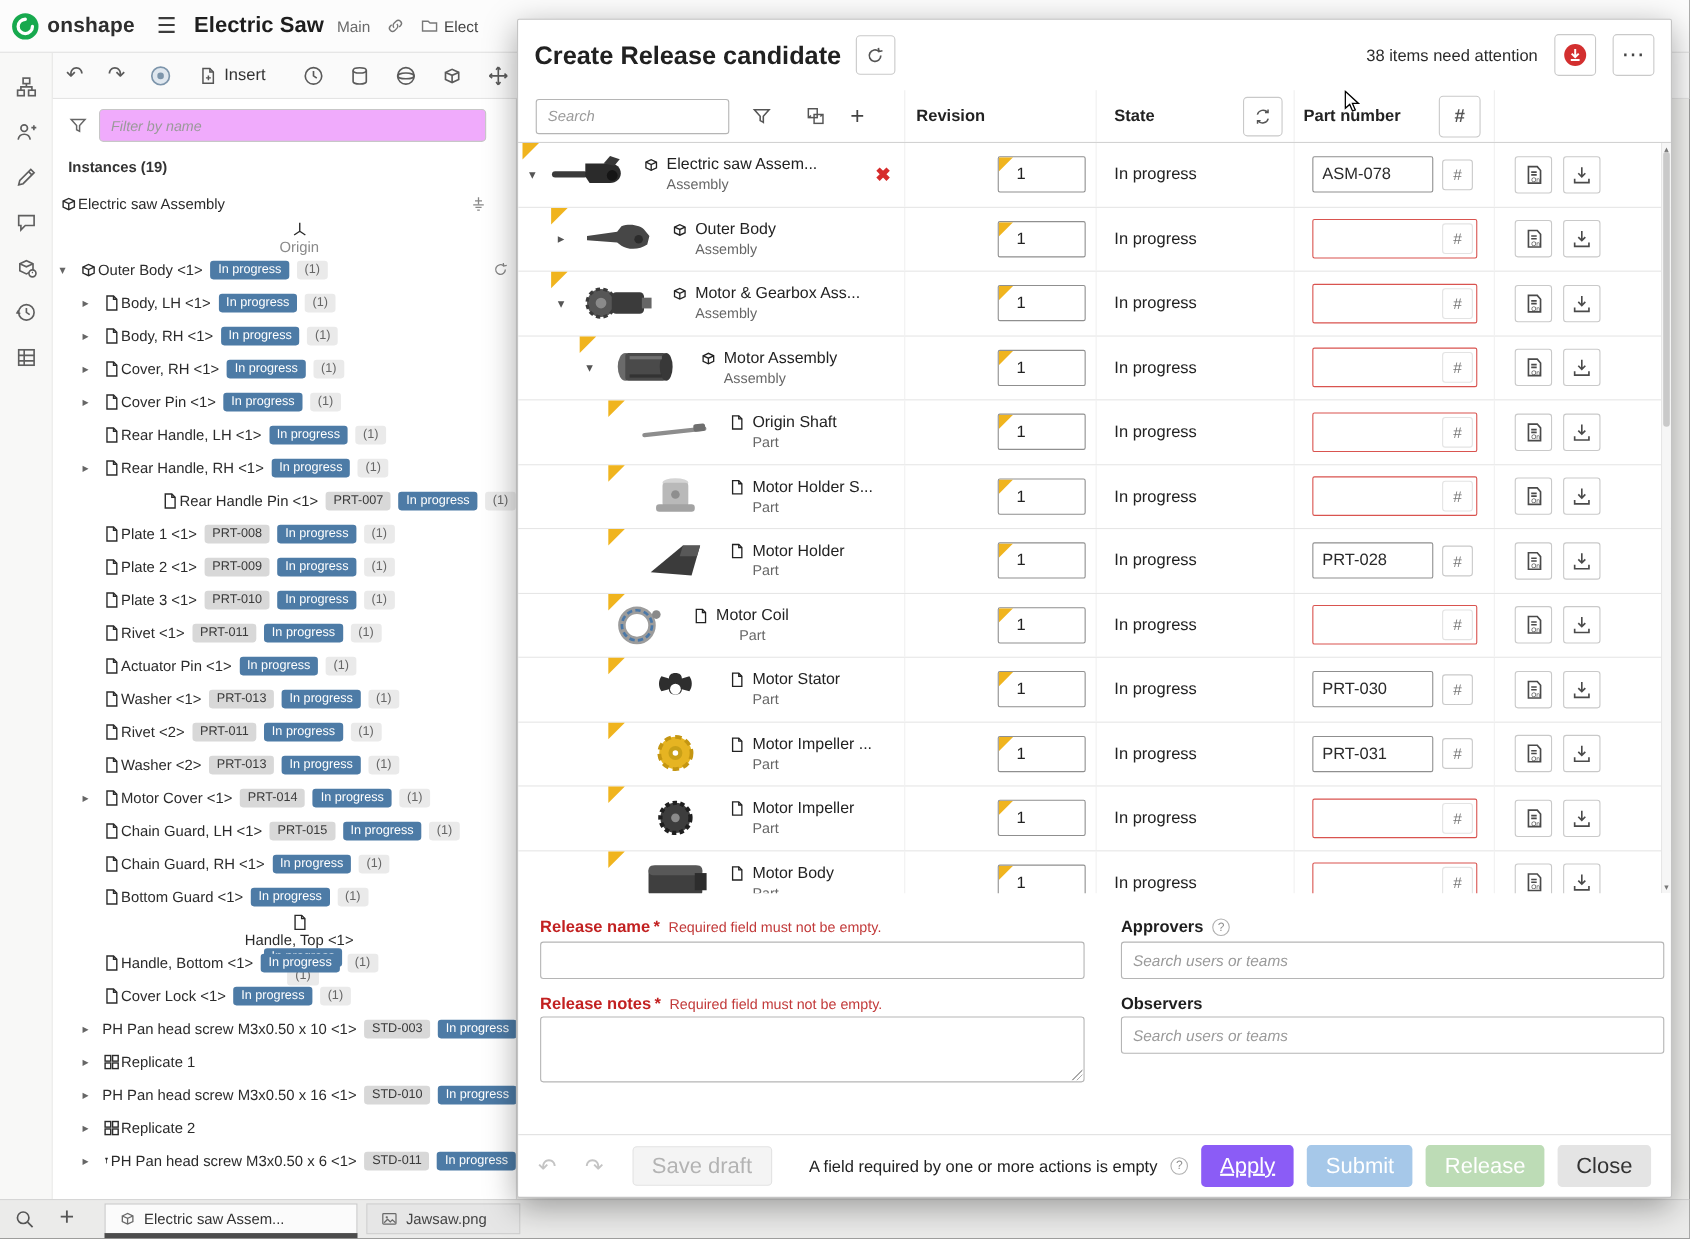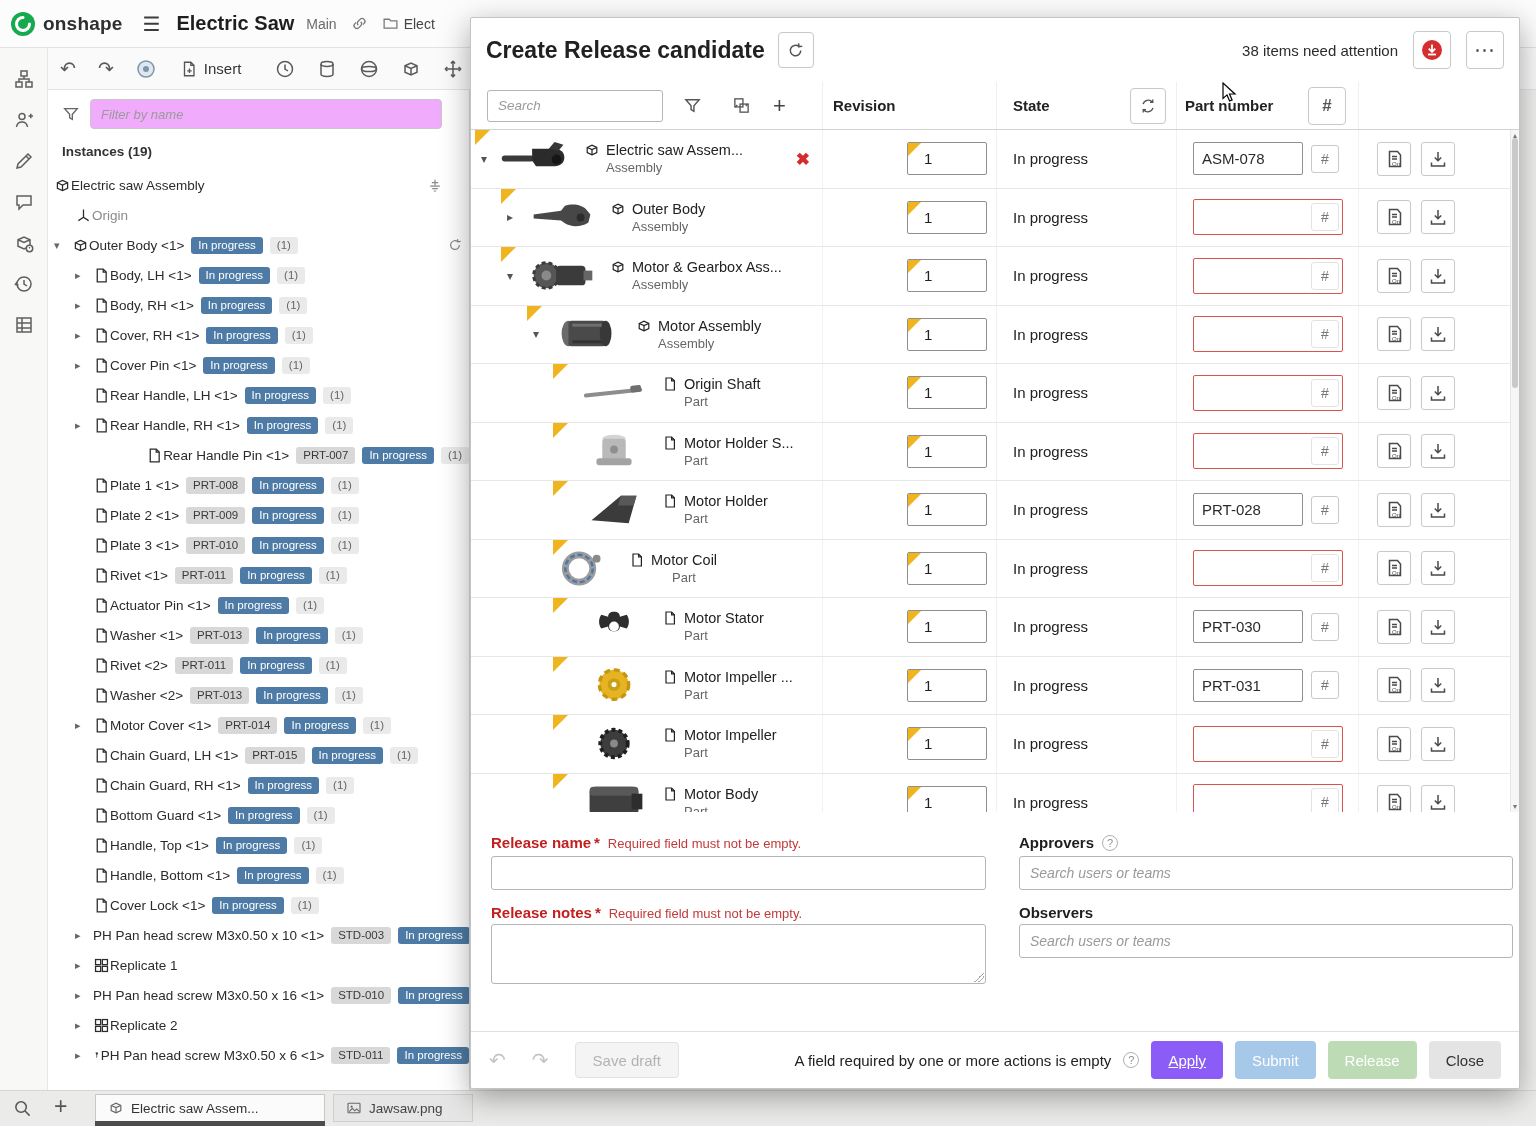--- a/index.html
+++ b/index.html
@@ -135,21 +135,21 @@
   .f-textarea { border:1px solid #b5b5b5; border-radius:3px; font-size:14px; font-family:inherit;
              padding:6px 10px; color:#333; resize:none; }
   .grip { position:absolute; right:2px; bottom:2px; width:10px; height:10px;
           background:linear-gradient(135deg, transparent 50%, #aaa 50%, #aaa 58%, transparent 58%, transparent 70%, #aaa 70%, #aaa 78%, transparent 78%); }
   .q-circle { display:inline-flex; width:16px; height:16px; border:1px solid #b0b0b0; border-radius:50%;
               color:#909090; font-size:11px; align-items:center; justify-content:center; flex:none; }
   
   .rc-footer { height:57px; flex:none; border-top:1px solid #e0e0e0; display:flex; align-items:center;
                padding:0 18px; gap:12px; }
   .foot-undo { font-size:20px; color:#c4c4c4; margin-right:14px; }
-  .btn { height:38px; border:none; border-radius:4px; font-size:15px; padding:0 17px;
+  .btn { height:38px; border:none; border-radius:4px; font-size:20px; padding:0 17px;
          font-family:inherit; display:flex; align-items:center; cursor:pointer; }
   .btn-savedraft { background:#f4f4f4; color:#b3b3b3; border:1px solid #e2e2e2; height:36px; }
   .warn-txt { font-size:15px; color:#222; margin-left:auto; }
   .btn-apply   { background:#8b5cf6; color:#fff;text-decoration:underline; }
   .btn-submit  { background:#a6c8e9; color:#fff; }
   .btn-release { background:#bddcb6; color:#fff; }
   .btn-close   { background:#e4e4e4; color:#333; }
   
   .cursor { position:absolute; left:1222px; top:82px; width:15px; height:22px; z-index:40; }
   .icon { display:inline-flex; }
@@ -303,21 +303,21 @@
             </svg>
           </span>
           <span class="t-label">Electric saw Assembly</span>
           <span class="icon t-right" style="width: 16px; height: 16px; right: 26px;">
             <svg viewBox="0 0 20 20" width="100%" height="100%" fill="none" stroke="currentColor" stroke-width="1.5">
               <path d="M10 3v8M6 7h8"></path>
               <path d="M4 11.5h12M6.5 14.5h7M8.5 17.5h3"></path>
             </svg>
           </span>
         </div>
-        <div class="t-row" style="padding-left: 27px;">
+        <div class="t-row" style="padding-left: 27px; flex-direction: column;">
           <span class="icon" style="width: 17px; height: 17px;">
             <svg viewBox="0 0 20 20" width="100%" height="100%" fill="none" stroke="currentColor" stroke-width="1.5">
               <path d="M10 3v9M10 12l-6 4M10 12l6 4"></path>
             </svg>
           </span>
           <span class="t-label muted">Origin</span>
         </div>
         <div class="t-row" style="padding-left: 6px;">
           <span class="t-chev">▾</span>
           <span class="icon" style="width: 17px; height: 17px;">
@@ -567,21 +567,21 @@
           <span class="icon" style="width: 17px; height: 17px;">
             <svg viewBox="0 0 20 20" width="100%" height="100%" fill="none" stroke="currentColor" stroke-width="1.5">
               <path d="M5 2.5h7l3.5 3.5v11.5H5z"></path>
               <path d="M12 2.5V6h3.5"></path>
             </svg>
           </span>
           <span class="t-label">Bottom Guard &lt;1&gt;</span>
           <span class="badge state">In progress</span>
           <span class="badge count">(1)</span>
         </div>
-        <div class="t-row" style="padding-left: 27px;">
+        <div class="t-row" style="padding-left: 27px; flex-direction: column;">
           <span class="t-chev"></span>
           <span class="icon" style="width: 17px; height: 17px;">
             <svg viewBox="0 0 20 20" width="100%" height="100%" fill="none" stroke="currentColor" stroke-width="1.5">
               <path d="M5 2.5h7l3.5 3.5v11.5H5z"></path>
               <path d="M12 2.5V6h3.5"></path>
             </svg>
           </span>
           <span class="t-label">Handle, Top &lt;1&gt;</span>
           <span class="badge state">In progress</span>
           <span class="badge count">(1)</span>

